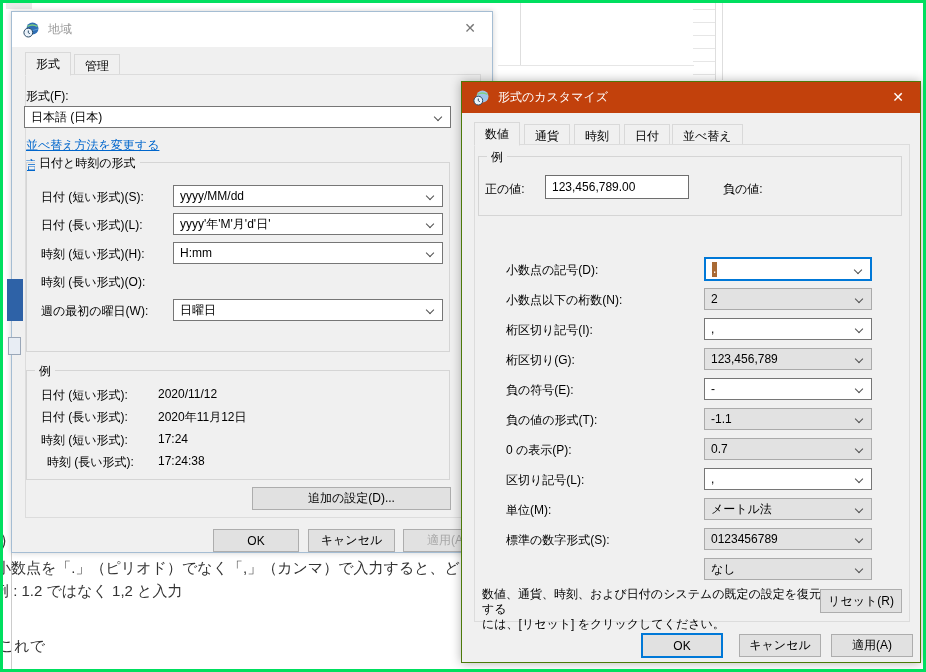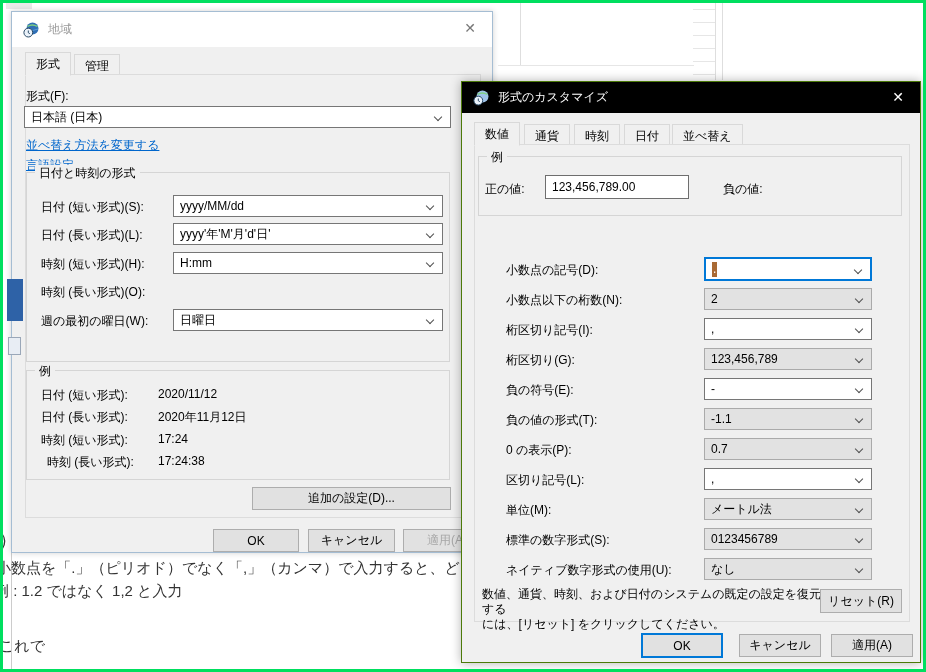--- a/index.html
+++ b/index.html
@@ -16,21 +16,21 @@
 
   
   .dialog{position:absolute;background:#f0f0f0;}
   #region-dialog{left:8px;top:8px;width:482px;height:542px;border:1px solid #a5bdd3;
                  box-shadow:0 0 6px rgba(0,0,0,.18);z-index:2;}
   #customize-dialog{left:458px;top:78px;width:460px;height:582px;border:1px solid #4c7a09;
                     box-shadow:0 0 10px rgba(0,0,0,.3);z-index:10;}
 
   .titlebar{position:absolute;left:0;top:0;right:0;display:flex;align-items:center;}
   #region-dialog .titlebar{height:35px;background:#ffffff;color:#9a9a9a;}
-  #customize-dialog .titlebar{height:31px;background:#000000;color:#ffffff;}
+  #customize-dialog .titlebar{height:31px;background:#c2410c;color:#ffffff;}
   .titlebar .ticon{margin-left:11px;display:inline-flex;}
   .titlebar .ttext{margin-left:9px;font-size:12px;}
   .closebtn{position:absolute;right:0;top:0;width:44px;text-align:center;font-size:14px;cursor:pointer;}
   #region-dialog .closebtn{color:#777;line-height:33px;}
   #customize-dialog .closebtn{color:#fff;line-height:31px;}
 
   .tab{position:absolute;font-size:12px;padding:3px 10px 2px;border:1px solid #d9d9d9;
        background:#f0f0f0;height:21px;}
   .tab.sel{height:24px;margin-top:-2px;border-bottom-color:#f0f0f0;z-index:3;}
   .tabpage{position:absolute;border:1px solid #dcdcdc;background:#f0f0f0;}
@@ -110,21 +110,21 @@
 
     <div class="lbl" style="left:14px;top:76px">形式(F):</div>
     <div class="combo white" style="left:12px;top:94px;width:427px">
       <span>日本語 (日本)</span>
       <span class="chev"></span>
     </div>
 
     <div class="link" style="left:14px;top:125px">並べ替え方法を変更する</div>
     <div class="link" style="left:14px;top:145px">言語設定</div>
 
-    <div class="group" style="left:14px;top:160px;width:424px;height:190px">
+    <div class="group" style="left:14px;top:150px;width:424px;height:190px">
       <span class="gtitle">日付と時刻の形式</span>
       <div class="lbl" style="left:14px;top:26px">日付 (短い形式)(S):</div>
       <div class="combo white" style="left:146px;top:22px;width:270px">
         <span>yyyy/MM/dd</span>
         <span class="chev"></span>
       </div>
       <div class="lbl" style="left:14px;top:54px">日付 (長い形式)(L):</div>
       <div class="combo white" style="left:146px;top:50px;width:270px">
         <span>yyyy'年'M'月'd'日'</span>
         <span class="chev"></span>
@@ -242,21 +242,20 @@
       <span>メートル法</span>
       <span class="chev"></span>
     </div>
 
     <div class="lbl" style="left:44px;top:450px">標準の数字形式(S):</div>
     <div class="combo grey" style="left:242px;top:446px;width:168px">
       <span>0123456789</span>
       <span class="chev"></span>
     </div>
 
-    <div class="lbl" style="left:44px;top:480px">ネイティブ数字形式の使用(U):</div>
     <div class="combo grey" style="left:242px;top:476px;width:168px">
       <span>なし</span>
       <span class="chev"></span>
     </div>
 
     <div class="note" style="left:20px;top:505px;width:340px">数値、通貨、時刻、および日付のシステムの既定の設定を復元する
 には、[リセット] をクリックしてください。</div>
     <div class="btn" style="left:358px;top:507px;width:82px;height:24px">リセット(R)</div>
 
     <div class="btn default" style="left:179px;top:551px;width:82px;height:25px">OK</div>

